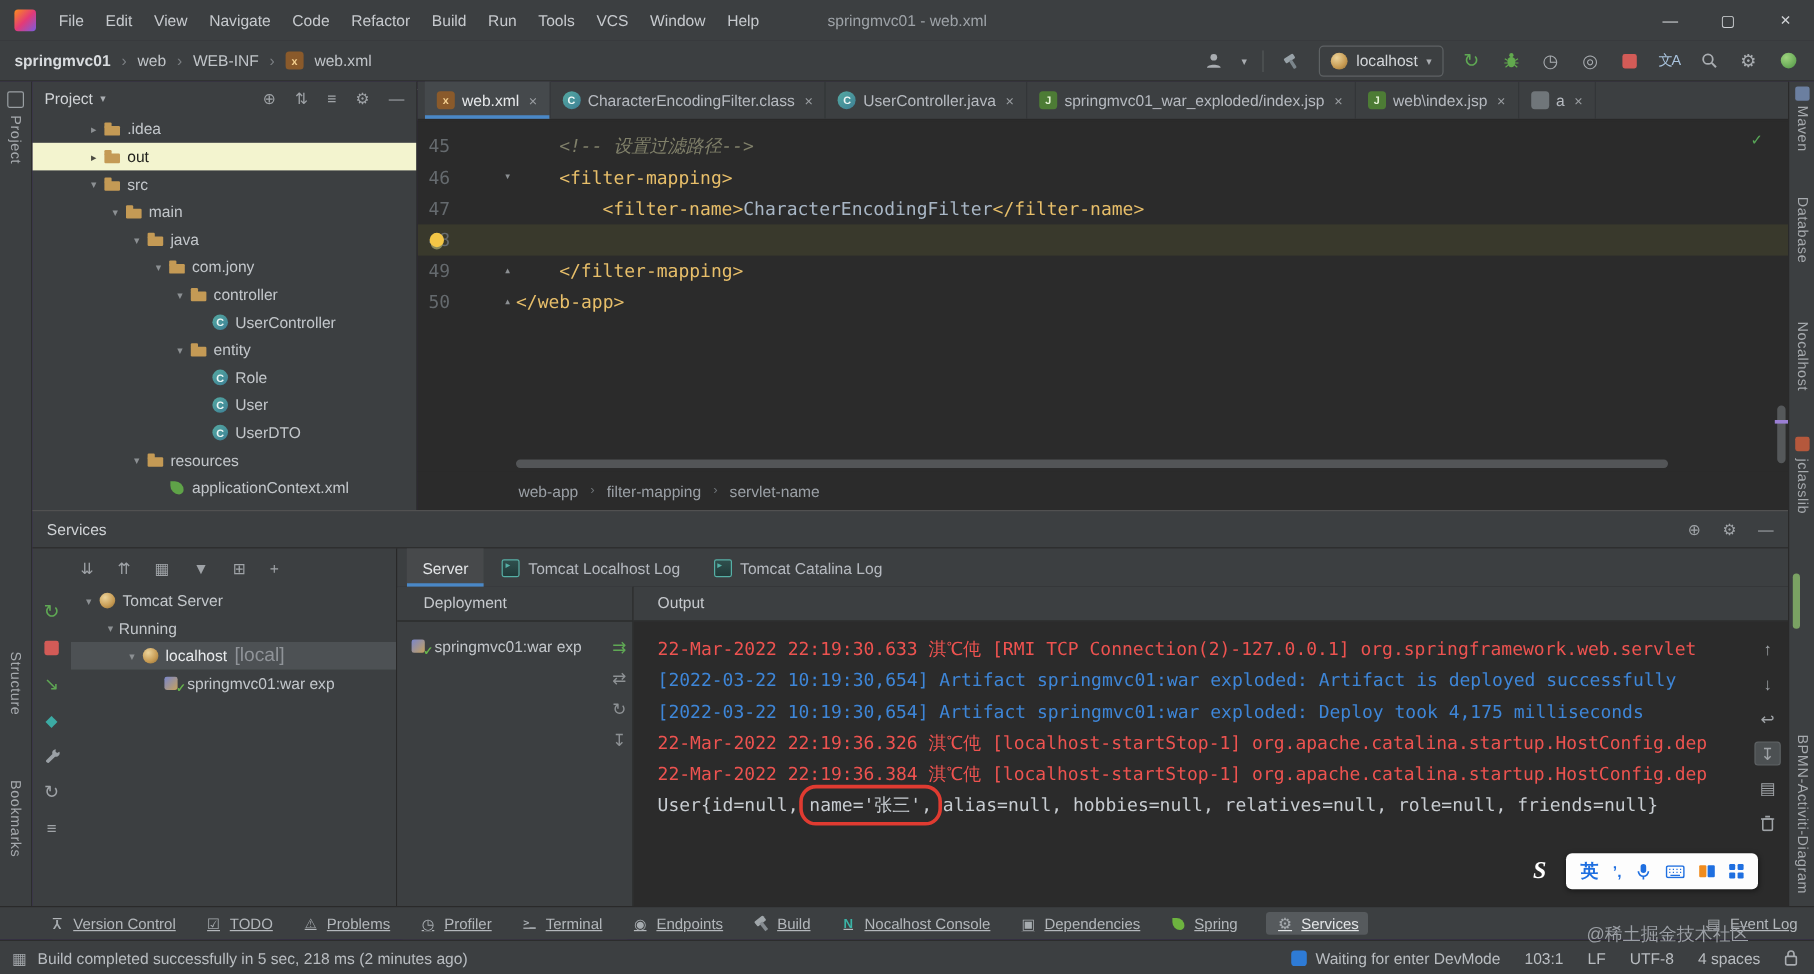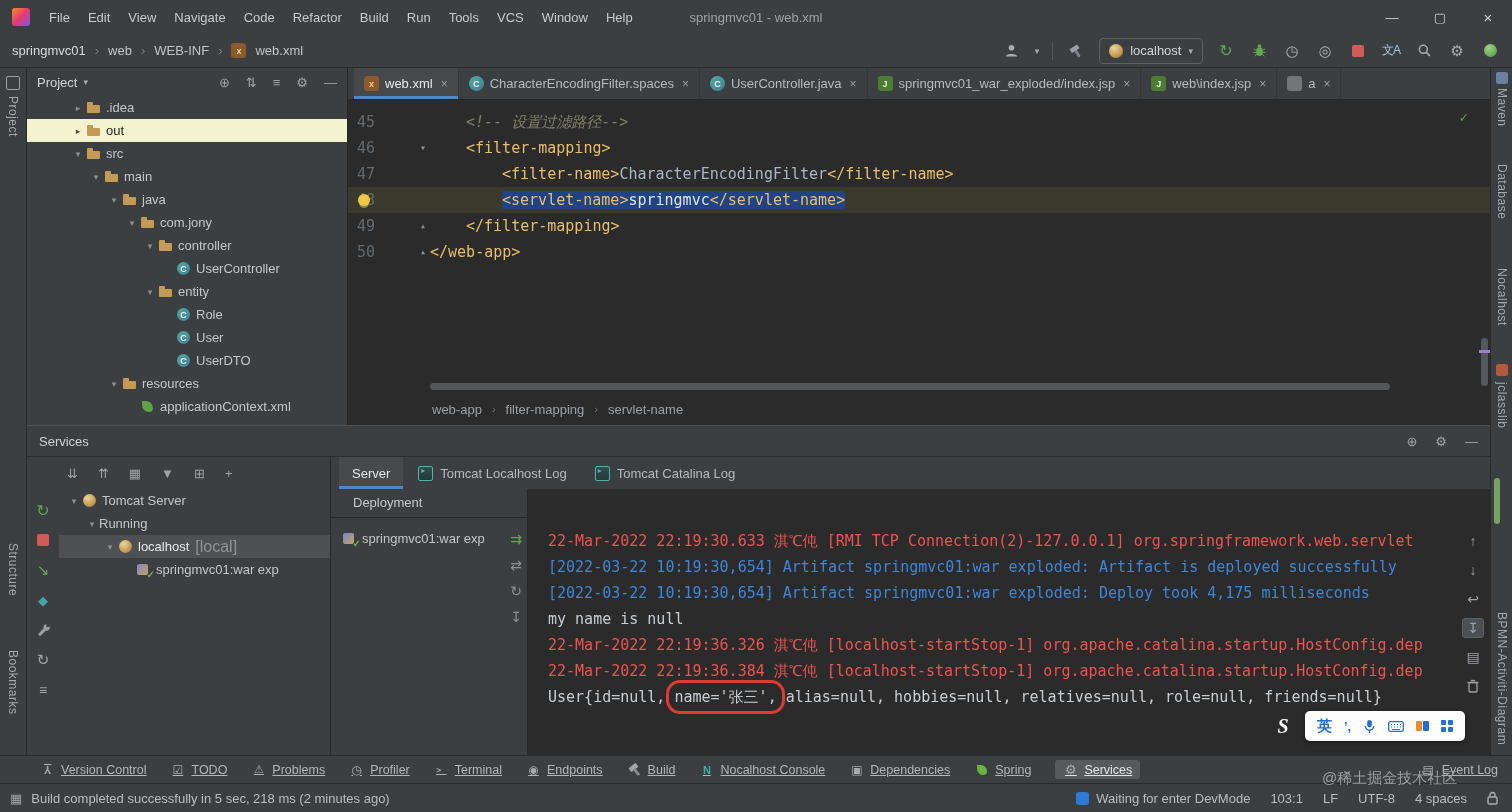--- a/index.html
+++ b/index.html
@@ -15,21 +15,21 @@
   .menu-item{padding:0 9px;height:34px;display:flex;align-items:center;color:#c7cace;cursor:default;}
   .win-title{position:absolute;left:50%;transform:translateX(-50%);color:#9ea3a8;font-size:13px;}
   .win-controls{position:absolute;right:0;top:0;height:34px;display:flex;}
   .win-btn{width:48px;height:34px;display:flex;align-items:center;justify-content:center;color:#cfd2d5;font-size:13px;}
 
   
   .toolbar{position:absolute;left:0;top:34px;width:1512px;height:34px;background:#3c3f41;
            border-bottom:1px solid #2a2a2a;display:flex;align-items:center;padding:0 12px;box-sizing:border-box;}
   .crumbs{display:flex;align-items:center;gap:9px;}
   .crumb{color:#c0c4c8;}
-  .crumb.bold{font-weight:normal;color:#d9dcdf;}
+  .crumb.bold{font-weight:bold;color:#d9dcdf;}
   .crumb-sep{color:#7b7f83;font-size:13px;}
   .tb-right{margin-left:auto;display:flex;align-items:center;gap:13px;}
   .tb-ic{width:20px;height:20px;display:flex;align-items:center;justify-content:center;color:#a9adb1;}
   .tb-sep{width:1px;height:18px;background:#55585a;}
   .runcfg{display:flex;align-items:center;gap:7px;border:1px solid #5e6264;border-radius:4px;
           height:24px;padding:0 9px;color:#d3d6d9;}
   .tcat{width:14px;height:14px;border-radius:50%;background:radial-gradient(circle at 35% 30%,#ecd39a,#c69a52 60%,#8a6a36);}
   .caret-dn{font-size:9px;color:#a9adb1;}
   .glyph-green{color:#5fa854;font-size:16px;}
   .glyph-gray{color:#a9adb1;font-size:15px;}
@@ -470,21 +470,21 @@
     <div class="tabbar">
 
         <div class="etab sel icn-xml">
           <span class="fic"></span>
           <span>web.xml</span>
           <span class="etab-close">×</span>
         </div>
 
         <div class="etab icn-class">
           <span class="fic"></span>
-          <span>CharacterEncodingFilter.spaces</span>
+          <span>CharacterEncodingFilter.class</span>
           <span class="etab-close">×</span>
         </div>
 
         <div class="etab icn-class">
           <span class="fic"></span>
           <span>UserController.java</span>
           <span class="etab-close">×</span>
         </div>
 
         <div class="etab icn-jsp">
@@ -519,21 +519,21 @@
         <div class="cline">
           <span class="gut"><span class="lnum">46</span><span class="fold">▾</span></span>
           <span class="ctext ind4"><span class="tok-tag">&lt;filter-mapping&gt;</span></span>
         </div>
         <div class="cline">
           <span class="gut"><span class="lnum">47</span></span>
           <span class="ctext ind8"><span class="tok-tag">&lt;filter-name&gt;</span><span class="tok-text">CharacterEncodingFilter</span><span class="tok-tag">&lt;/filter-name&gt;</span></span>
         </div>
         <div class="cline caret-line">
           <span class="gut"><span class="lnum">48</span></span>
-          <span class="ctext ind8"><span class="bulb"></span><span class="selection"><span class="tok-tag">&lt;servlet-name&gt;</span><span class="tok-text">springmvc</span><span class="tok-tag">&lt;/servlet-name&gt;</span></span></span>
+          <span class="ctext ind8"><span class="bulb"></span></span>
         </div>
         <div class="cline">
           <span class="gut"><span class="lnum">49</span><span class="fold">▴</span></span>
           <span class="ctext ind4"><span class="tok-tag">&lt;/filter-mapping&gt;</span></span>
         </div>
         <div class="cline">
           <span class="gut"><span class="lnum">50</span><span class="fold">▴</span></span>
           <span class="ctext ind0"><span class="tok-tag">&lt;/web-app&gt;</span></span>
         </div>
       </div>
@@ -644,30 +644,30 @@
           </div>
           <div class="dep-tools">
             <span class="g">⇉</span>
             <span>⇄</span>
             <span>↻</span>
             <span>↧</span>
           </div>
         </div>
 
         <div class="outp">
+          <div class="outp-h">Output</div>
           <div class="console">
             <div>
 
                 <div class="con-line red"><span>22-Mar-2022 22:19:30.633 淇℃伅 [RMI TCP Connection(2)-127.0.0.1] org.springframework.web.servlet</span></div>
 
                 <div class="con-line blue"><span>[2022-03-22 10:19:30,654] Artifact springmvc01:war exploded: Artifact is deployed successfully</span></div>
 
                 <div class="con-line blue"><span>[2022-03-22 10:19:30,654] Artifact springmvc01:war exploded: Deploy took 4,175 milliseconds</span></div>
 
-                <div class="con-line plain"><span>my name is null</span></div>
 
                 <div class="con-line red"><span>22-Mar-2022 22:19:36.326 淇℃伅 [localhost-startStop-1] org.apache.catalina.startup.HostConfig.dep</span></div>
 
                 <div class="con-line red"><span>22-Mar-2022 22:19:36.384 淇℃伅 [localhost-startStop-1] org.apache.catalina.startup.HostConfig.dep</span></div>
               </div>
             <div class="con-line plain"><span>User{id=null, </span><span class="boxed">name='张三',</span><span> alias=null, hobbies=null, relatives=null, role=null, friends=null}</span></div>
           </div>
           <div class="con-tools">
             <span class="ct">↑</span>
             <span class="ct">↓</span>

